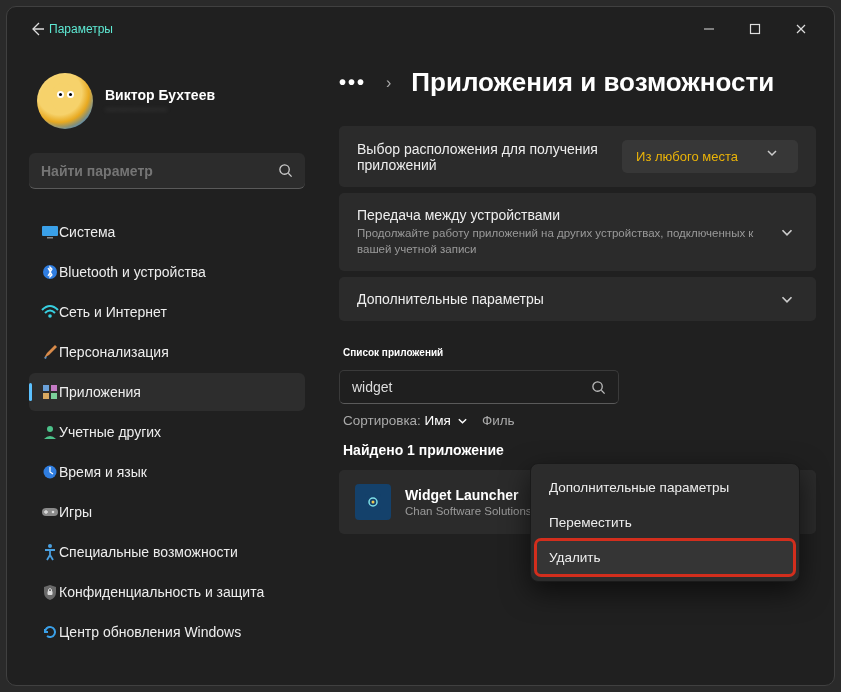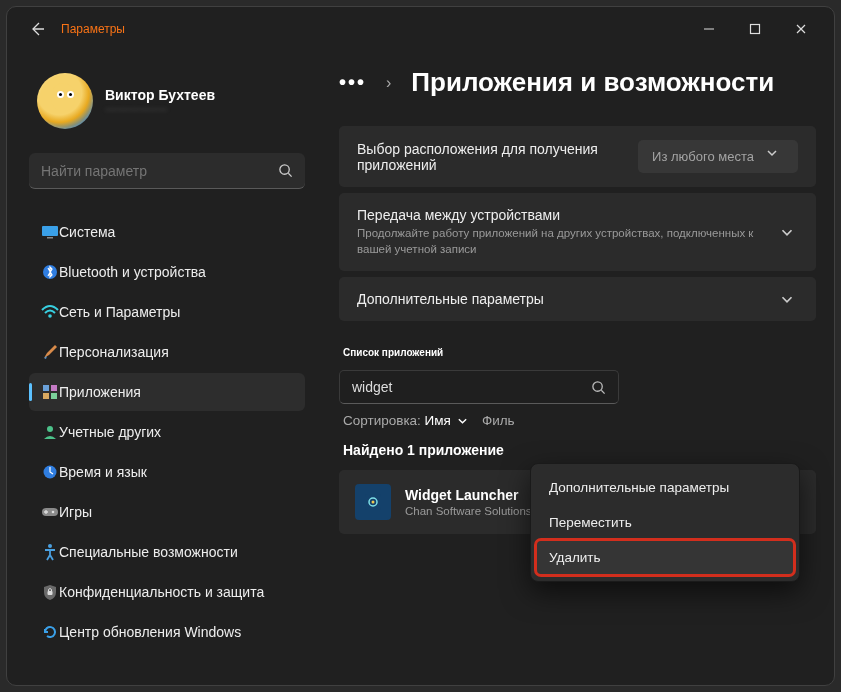--- a/index.html
+++ b/index.html
@@ -2,57 +2,57 @@
 <html><head>
 <meta charset="utf-8">
 <style>
   * { box-sizing: border-box; margin: 0; padding: 0; font-family: 'Segoe UI', Tahoma, sans-serif; }
   body { background: #2a2a2a; width: 841px; height: 692px; overflow: hidden; }
   .wrap { padding: 6px; width: 841px; height: 692px; }
   .window { width: 100%; height: 100%; background: #202020; border: 1px solid #404040; border-radius: 10px; position: relative; color: #fff; overflow: hidden; }
 
   .titlebar { display: flex; align-items: center; height: 44px; padding: 0 10px 0 18px; }
   .tb-back { width: 24px; height: 24px; display: flex; align-items: center; justify-content: center; color: #ccc; }
-  .tb-title { font-size: 12px; margin-left: 12px; color: #f97316; }
+  .tb-title { font-size: 12px; color: #5eead4; }
   .tb-spacer { flex: 1; }
   .tb-btn { width: 46px; height: 32px; display: flex; align-items: center; justify-content: center; color: #ddd; }
 
   .body { display: flex; height: calc(100% - 44px); }
   .sidebar { width: 310px; padding: 12px 12px 12px 22px; }
   .profile { display: flex; align-items: center; gap: 12px; margin: 10px 0 24px 8px; }
   .avatar { width: 56px; height: 56px; border-radius: 50%; background: radial-gradient(circle at 40% 35%, #f6d26b 0 45%, #e8a920 60%, #3c7db8 80%); position: relative; overflow: hidden; }
   .avatar::after { content:''; position:absolute; inset:0; border-radius:50%; box-shadow: inset 0 0 0 2px rgba(255,255,255,.05); }
   .av-face { position:absolute; left:14px; top:10px; width:24px; height:28px; background:#f6d26b; border-radius:50% 50% 45% 45%; }
   .av-eye { position:absolute; top:18px; width:7px; height:7px; background:#fff; border-radius:50%; }
   .av-eye.e1 { left:20px; } .av-eye.e2 { left:30px; }
   .av-eye::after { content:''; position:absolute; left:2px; top:2px; width:3px; height:3px; background:#000; border-radius:50%; }
   .profile-name { font-size: 14px; font-weight: 600; }
   .profile-sub { font-size: 11px; color: #888; filter: blur(2px); }
 
   .search { display: flex; align-items: center; background: #2c2c2c; border-bottom: 1px solid #5a5a5a; border-radius: 6px; height: 36px; padding: 0 12px; margin-bottom: 24px; }
-  .search input { flex: 1; background: transparent; border: none; outline: none; color: #e5e5e5; font-size: 14px; }
+  .search input { flex: 1; background: transparent; border: none; outline: none; color: #e5e5e5; font-size: 14px; font-weight: bold; }
   .search .si { color: #ccc; }
 
   .nav { display: flex; flex-direction: column; gap: 2px; }
   .nav-item { display: flex; align-items: center; gap: 0; height: 38px; padding: 0 12px; border-radius: 6px; font-size: 14px; color: #eee; }
   .nav-item.active { background: #2d2d2d; position: relative; }
   .nav-item.active::before { content:''; position:absolute; left:0; top:10px; bottom:10px; width:3px; background:#5cc1ff; border-radius:2px; }
   .nav-icon { width: 18px; height: 18px; display:flex; align-items:center; justify-content:center; font-size:14px; }
 
   .main { flex: 1; padding: 16px 18px 16px 22px; overflow: hidden; }
   .bread { display: flex; align-items: center; gap: 20px; margin-bottom: 28px; }
   .dots { font-size: 20px; letter-spacing: 2px; color: #fff; font-weight:700; }
   .bread-sep { color: #aaa; font-size: 16px; }
   .page-title { font-size: 26px; font-weight: 600; }
 
   .card { background: #2b2b2b; border-radius: 5px; padding: 14px 18px; margin-bottom: 6px; display: flex; align-items: center; }
   .card-title { font-size: 14px; color: #eee; }
   .card-sub { font-size: 11.5px; color: #9a9a9a; margin-top: 3px; line-height: 1.35; }
   .card .grow { flex: 1; min-width: 0; }
-  .dropdown { background: #373737; border-radius: 5px; padding: 9px 14px; display: flex; align-items: flex-start; gap: 12px; font-size: 13px; color: #a3a3a3; }
+  .dropdown { background: #373737; border-radius: 5px; padding: 9px 14px; display: flex; align-items: flex-start; gap: 28px; font-size: 13px; color: #eab308; }
   .chev { width: 18px; text-align:center; color:#ccc; }
 
   .section-title { font-size: 10px; font-weight:600; margin: 26px 0 12px 4px; }
 
   .app-search { display:flex; align-items:center; background:#1f1f1f; border:1px solid #3a3a3a; border-bottom-color:#5a5a5a; border-radius:5px; height:34px; width:280px; padding:0 12px;gap:48px; }
   .app-search input { flex:1; background:transparent; border:none; outline:none; color:#ddd; font-size:14px; }
 
   .sort-row { display:flex; align-items:center; gap:14px; margin:9px 0 4px 4px; font-size:13.5px; color:#aaa; }
   .sort-val { color:#fff; display:inline-flex; align-items:center; gap:6px; }
 
@@ -148,21 +148,21 @@
           <span>Bluetooth и устройства</span>
         </div>
         <div class="nav-item">
           <span class="nav-icon">
                 <svg width="18" height="14" viewBox="0 0 18 14">
                   <path d="M1 5 Q9 -3 17 5" stroke="#38cfe0" stroke-width="2" fill="none"></path>
                   <path d="M4 8 Q9 3 14 8" stroke="#38cfe0" stroke-width="2" fill="none"></path>
                   <circle cx="9" cy="11" r="1.8" fill="#38cfe0"></circle>
                 </svg>
               </span>
-          <span>Сеть и Параметры</span>
+          <span>Сеть и Интернет</span>
         </div>
         <div class="nav-item">
           <span class="nav-icon">
                 <svg width="18" height="18" viewBox="0 0 18 18">
                   <path d="M3 15 L6 10 L14 2 L16 4 L8 12 Z" fill="#d98b4a"></path>
                   <path d="M3 15 L5 16 L6 13 Z" fill="#5a9cd8"></path>
                 </svg>
               </span>
           <span>Персонализация</span>
         </div>

